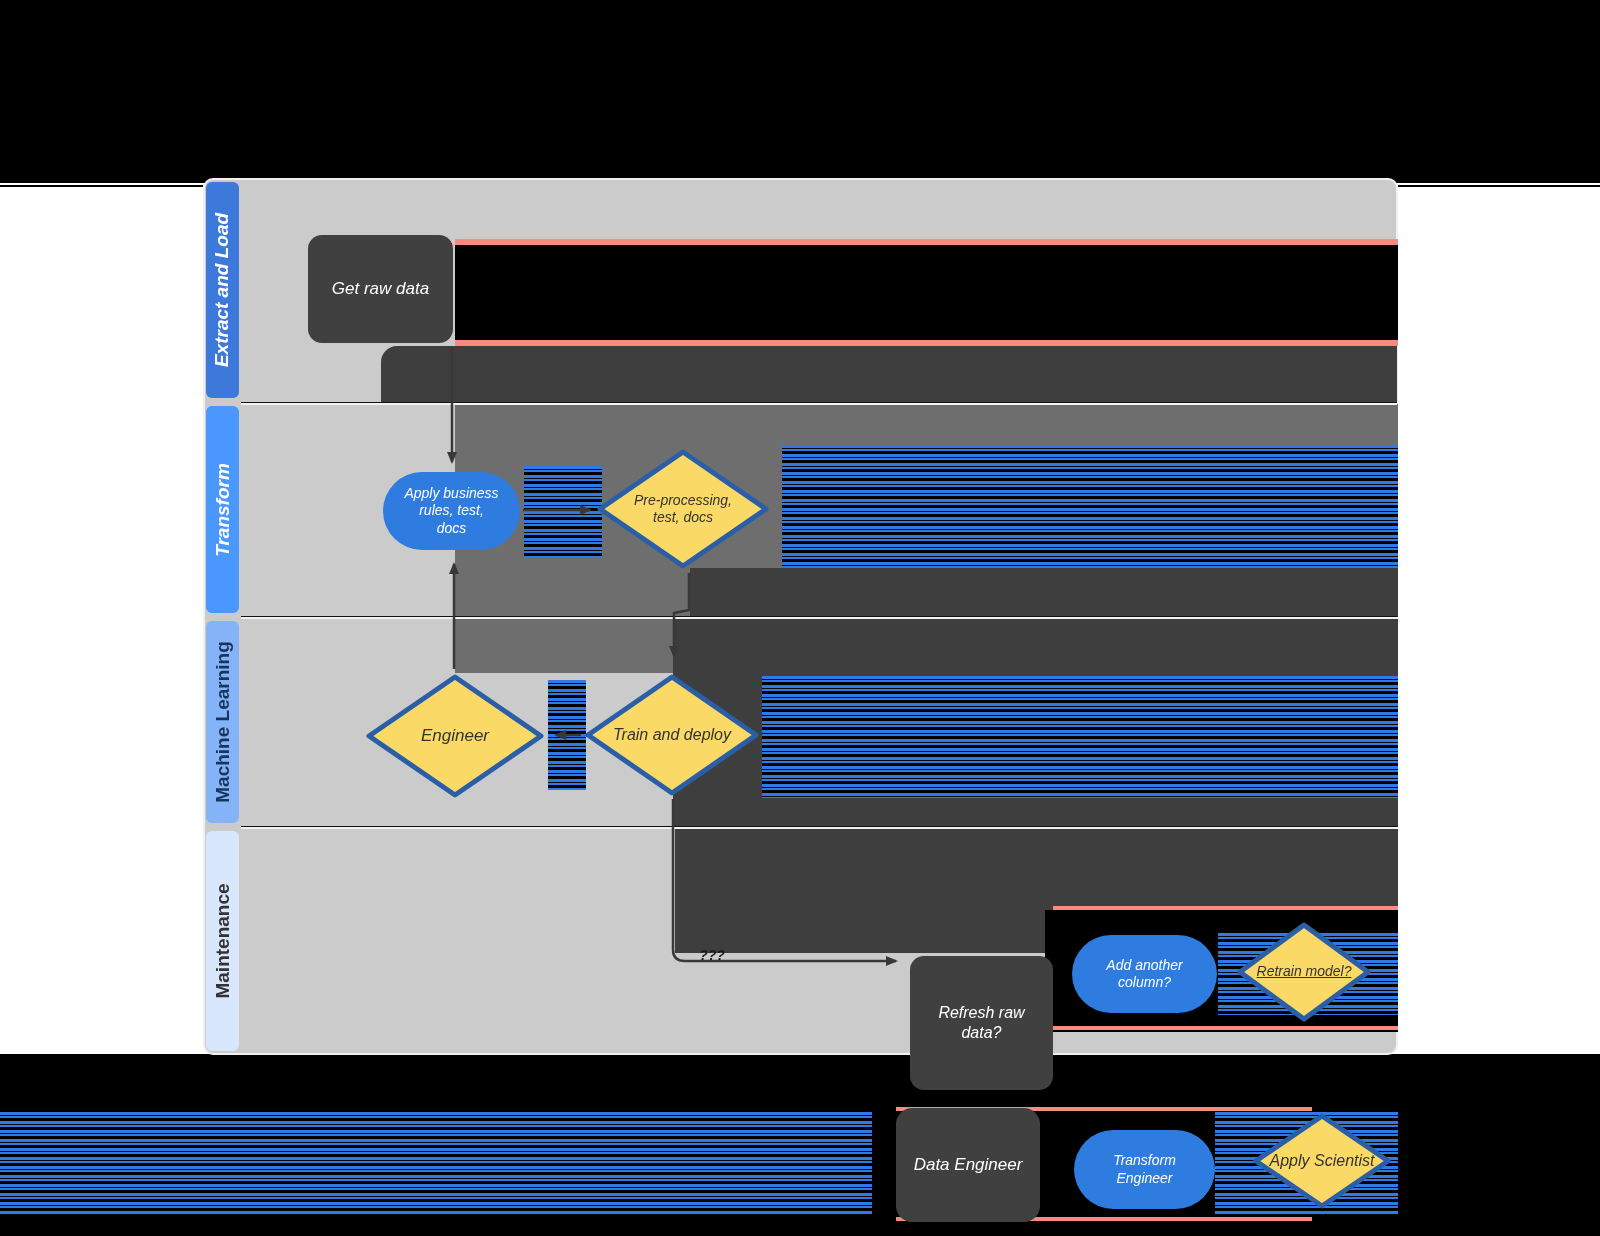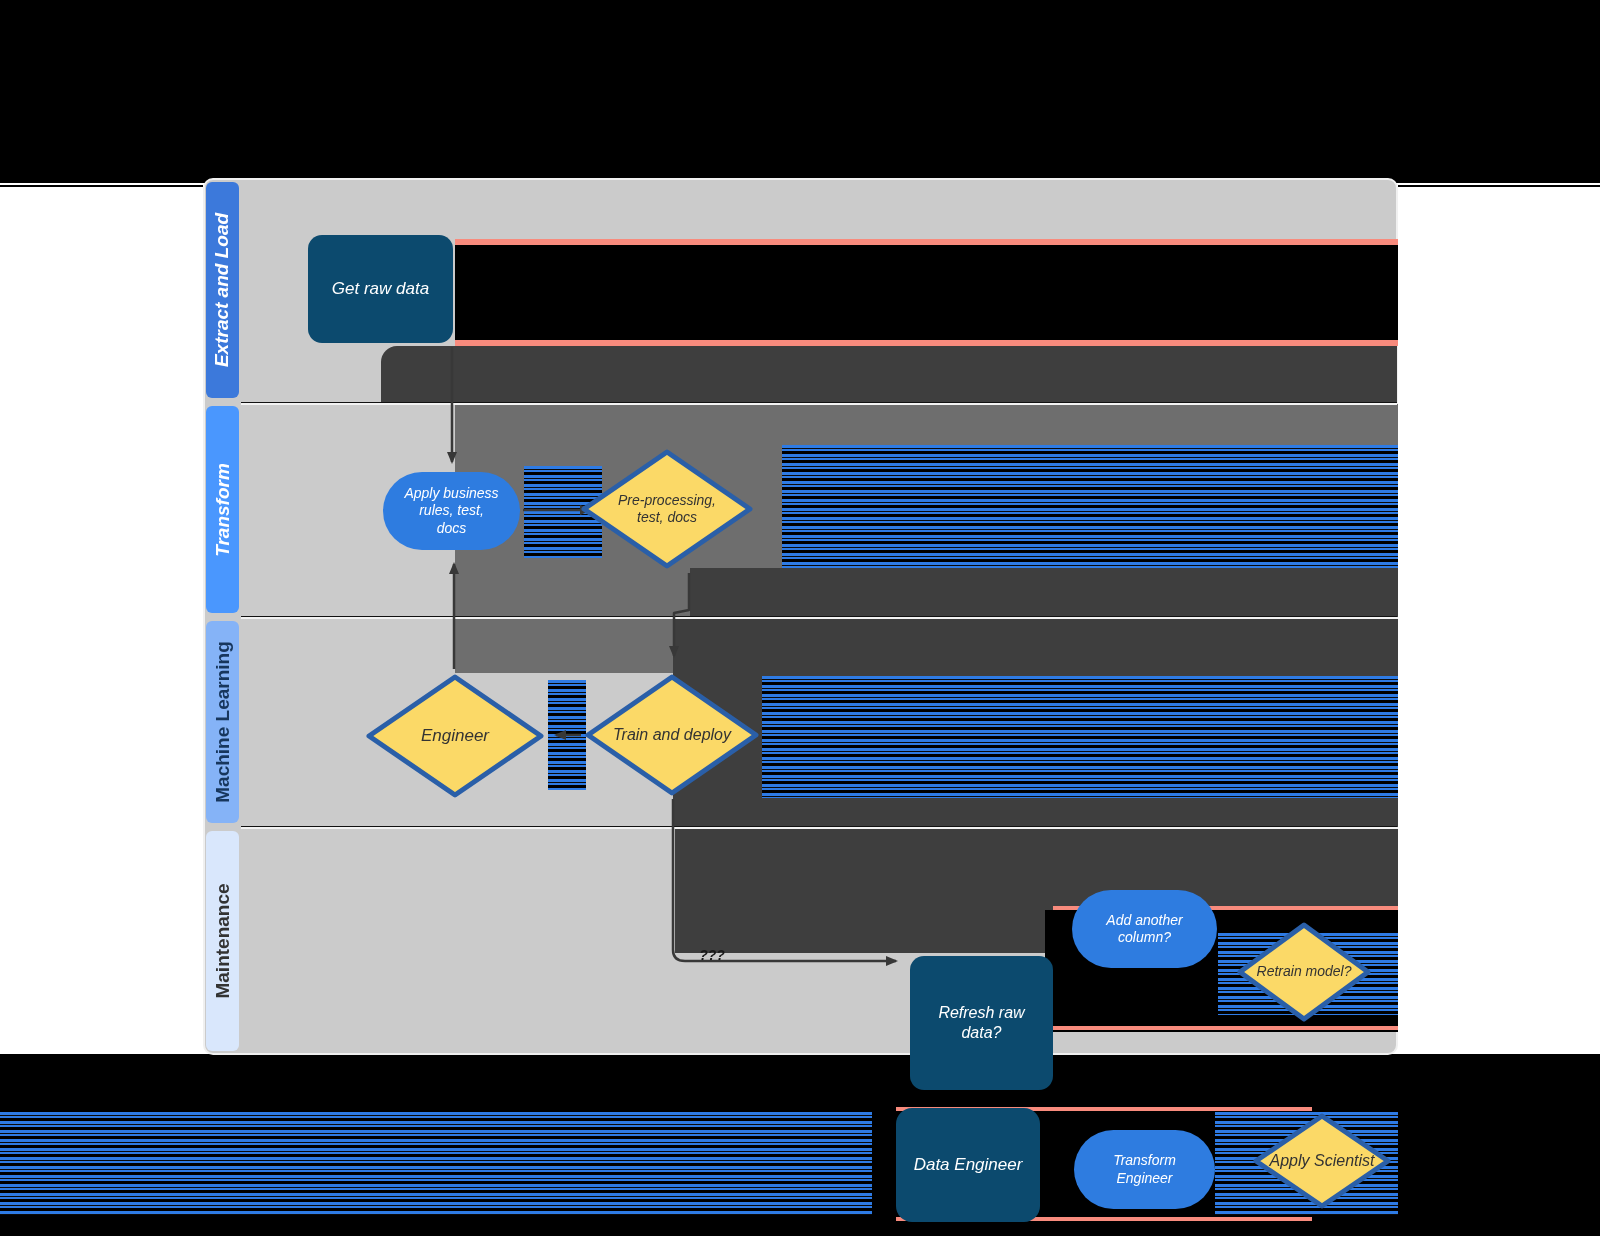--- a/index.html
+++ b/index.html
@@ -44,21 +44,21 @@
 
   
   svg.wires{left:0;top:0;width:1600px;height:1236px;z-index:4;pointer-events:none;}
   .wire{stroke:#383838;stroke-width:2.5;fill:none;stroke-linejoin:round;}
   .conn-label{z-index:4;font-size:14px;font-weight:bold;font-style:italic;color:#1a1a1a;
               text-align:center;}
 
   
   .node{display:flex;align-items:center;justify-content:center;text-align:center;
         font-style:italic;white-space:pre-line;line-height:1.25;z-index:5;box-sizing:border-box;}
-  .rect-node{background:#0c4a6e;color:#fff;border-radius:14px;}
+  .rect-node{background:#404040;color:#fff;border-radius:14px;}
   .pill-node{background:#2e7ce0;color:#fff;border-radius:40px;}
   .diamond-node{background:transparent;color:#333;}
   .diamond-node svg{position:absolute;left:0;top:0;width:100%;height:100%;}
   .diamond-node .node-label{position:relative;z-index:1;}
   .diamond-shape{fill:#fbd967;stroke:#2a5fa8;stroke-width:5;stroke-linejoin:round;}
 
   .fs15{font-size:14px;} .fs16{font-size:16px;} .fs17{font-size:17px;}
 </style>
 </head>
 <body>
@@ -128,21 +128,21 @@
   <div class="abs conn-label" style="left:690px;top:947px;width:44px;">???</div>
 
   <div class="abs node rect-node fs17" style="left:308px;top:235px;width:145px;height:108px;">
     <span class="node-label">Get raw data</span></div>
 
   <div class="abs node pill-node fs15" style="left:383px;top:472px;width:137px;height:78px;">
     <span class="node-label">Apply business
 rules, test,
 docs</span></div>
 
-  <div class="abs node diamond-node fs15" style="left:580px;top:448px;width:174px;height:122px;align-items:center;">
+  <div class="abs node diamond-node fs15" style="left:596px;top:448px;width:174px;height:122px;align-items:center;">
     <svg viewBox="0 0 174 122">
       <polygon class="diamond-shape" points="87,4 170,61 87,118 4,61"></polygon>
       </svg>
     <span class="node-label">Pre-processing,
 test, docs</span></div>
 
   <div class="abs node diamond-node fs17" style="left:365px;top:673px;width:180px;height:126px;">
     <svg viewBox="0 0 180 126">
       <polygon class="diamond-shape" points="90,4 176,63 90,122 4,63"></polygon>
       </svg>
@@ -151,25 +151,25 @@
   <div class="abs node diamond-node fs16" style="left:584px;top:673px;width:176px;height:124px;">
     <svg viewBox="0 0 176 124">
       <polygon class="diamond-shape" points="88,4 172,62 88,120 4,62"></polygon>
       </svg>
     <span class="node-label">Train and deploy</span></div>
 
   <div class="abs node rect-node fs16" style="left:910px;top:912px;width:143px;height:134px;margin-top:44px;">
     <span class="node-label">Refresh raw
 data?</span></div>
 
-  <div class="abs node pill-node fs15" style="left:1072px;top:890px;width:145px;height:78px;">
+  <div class="abs node pill-node fs15" style="left:1072px;top:935px;width:145px;height:78px;">
     <span class="node-label">Add another
 column?</span></div>
 
-  <div class="abs node diamond-node fs15" style="left:1236px;top:921px;width:136px;height:102px;">
+  <div class="abs node diamond-node fs15" style="left:1236px;top:921px;width:136px;height:102px;text-decoration:underline;">
     <svg viewBox="0 0 136 102">
       <polygon class="diamond-shape" points="68,4 132,51 68,98 4,51"></polygon>
       </svg>
     <span class="node-label">Retrain model?</span></div>
 
   <div class="abs node rect-node fs17" style="left:896px;top:1108px;width:144px;height:114px;border-radius:16px;">
     <span class="node-label">Data Engineer</span></div>
 
   <div class="abs node pill-node fs15" style="left:1074px;top:1130px;width:141px;height:79px;">
     <span class="node-label">Transform

